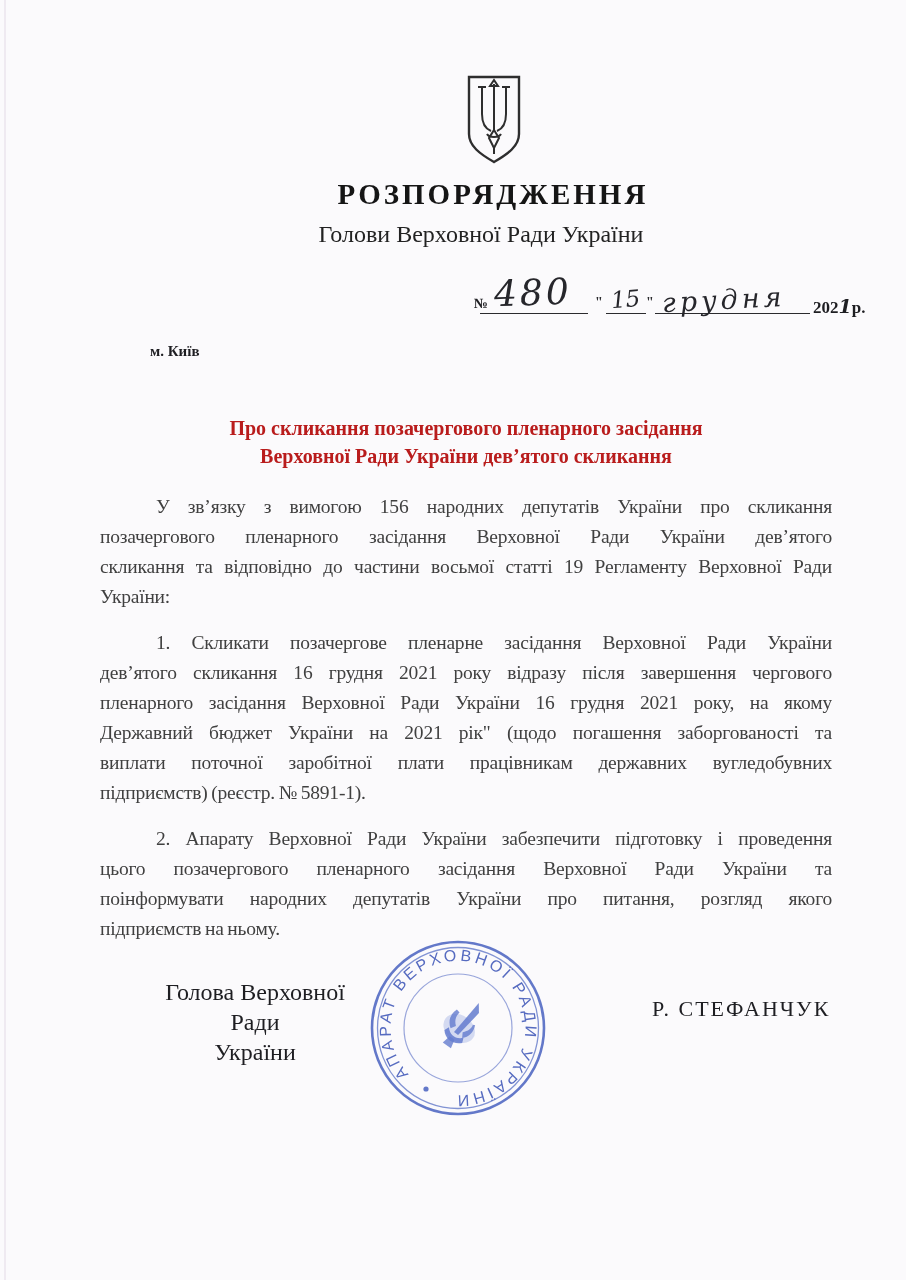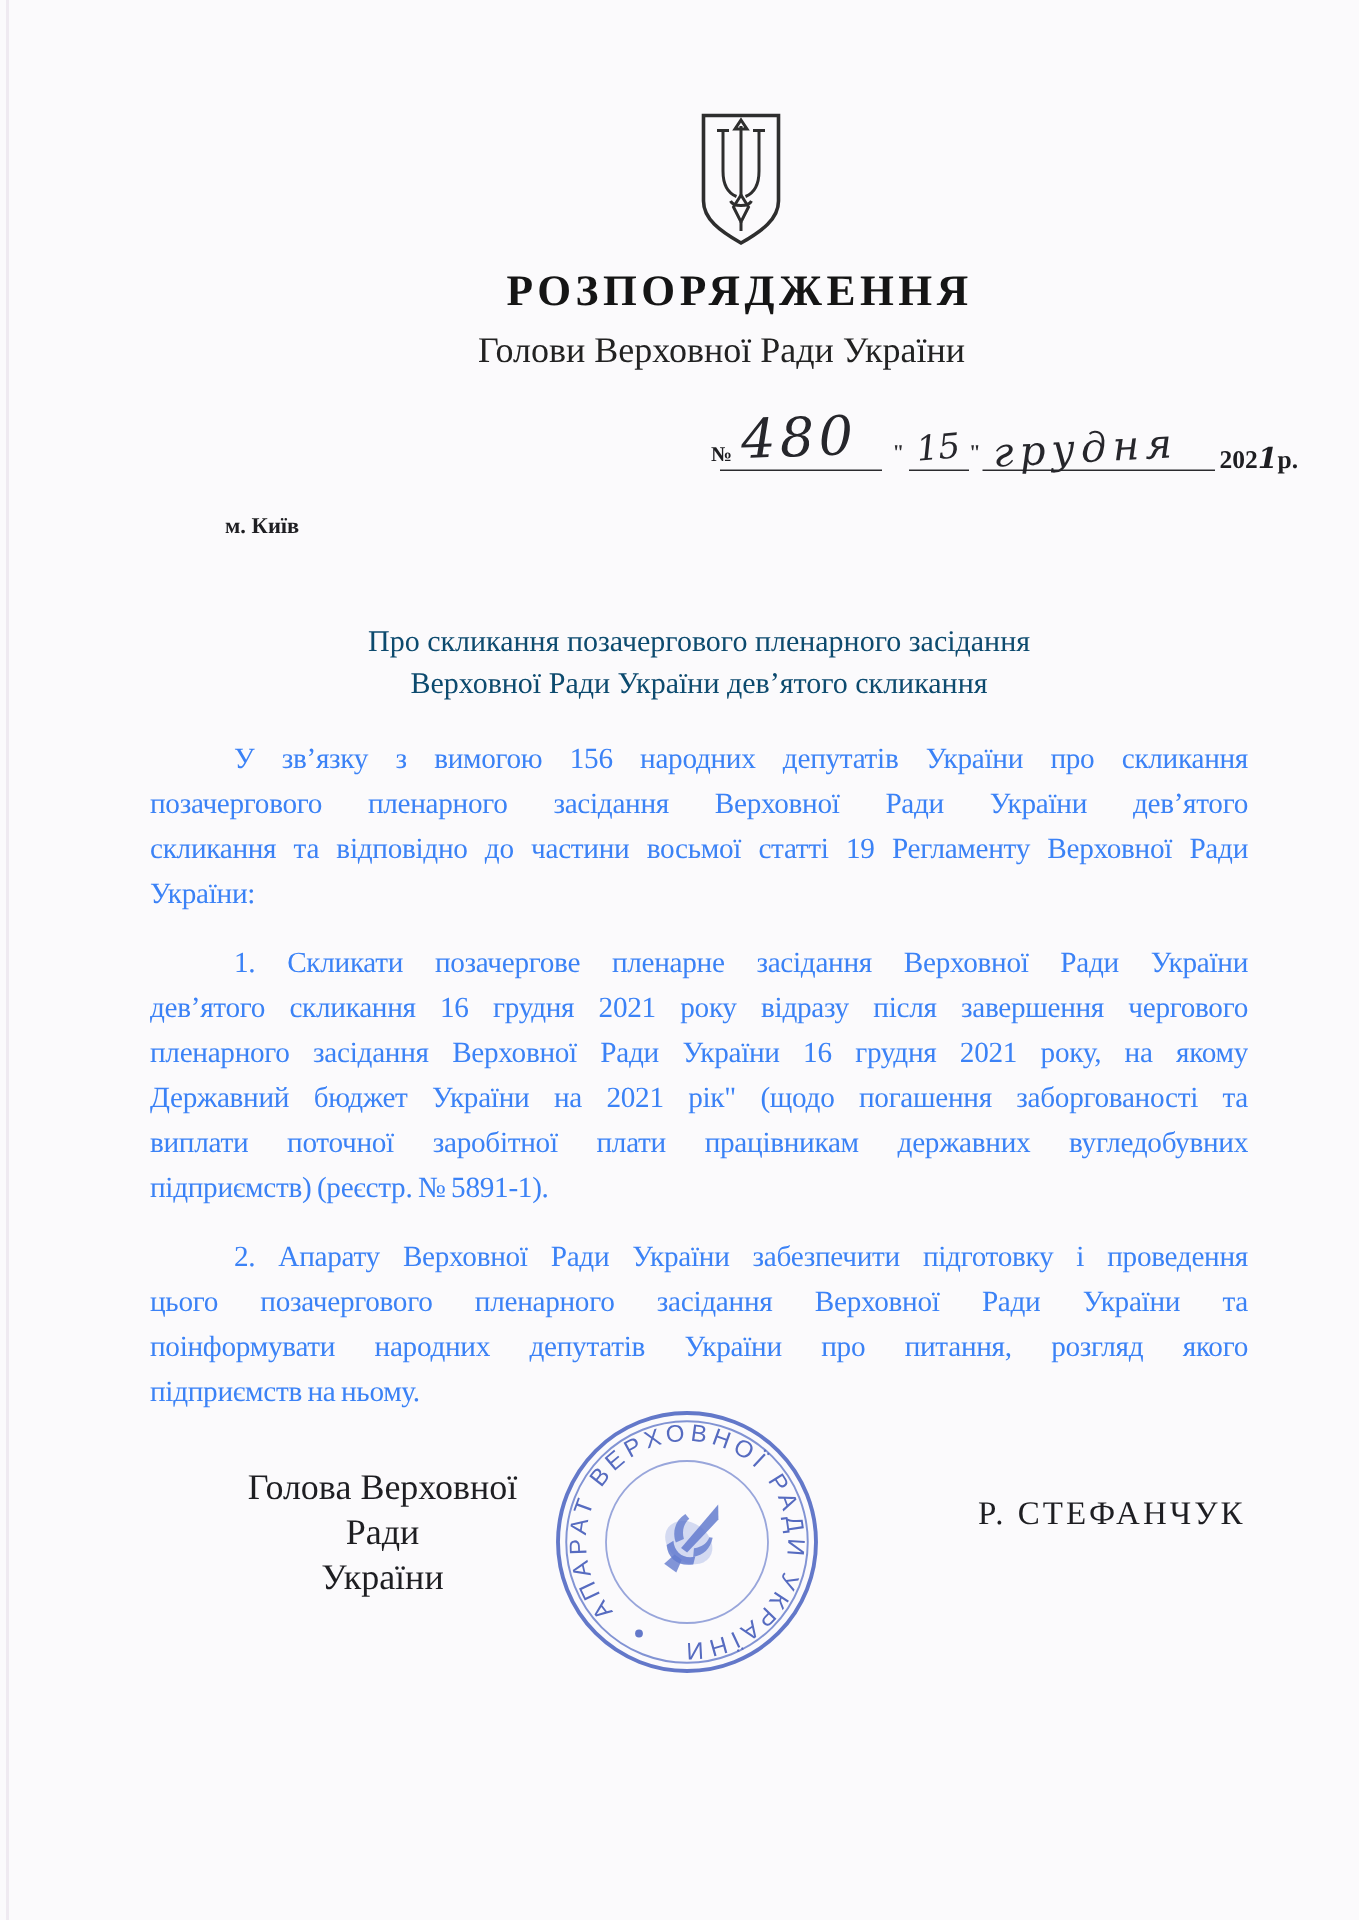--- a/index.html
+++ b/index.html
@@ -27,23 +27,23 @@
   .hand-number{left:494px;top:272px;font-size:36px;letter-spacing:3px;transform:rotate(-2deg);}
   .quote{font-size:14px;font-weight:bold;color:#2b2b2e;}
   .q1{left:595px;top:295px;}
   .q2{left:646px;top:295px;}
   .hand-day{left:611px;top:286px;font-size:23px;transform:rotate(-5deg);}
   .hand-month{left:662px;top:284px;font-size:27px;letter-spacing:4px;transform:rotate(-3deg);}
   .year{left:813px;top:295px;font-size:17px;font-weight:bold;white-space:nowrap;}
   .year .hand-digit{font-family:"DejaVu Serif",serif;font-style:italic;font-size:19px;font-weight:bold;}
 
   .subject{left:100px;top:414px;width:732px;text-align:center;
-    font-weight:normal;font-size:20px;line-height:28px;color:#0c4a6e;}
+    font-weight:bold;font-size:20px;line-height:28px;color:#b91c1c;}
 
-  .bodytext{left:100px;top:492px;width:732px;font-size:19.5px;color:#3b82f6;
+  .bodytext{left:100px;top:492px;width:732px;font-size:19.5px;color:#404040;
     letter-spacing:-0.2px;word-spacing:-1px;}
   .para{margin:0 0 16px 0;}
   .line{height:30px;line-height:30px;text-align:justify;text-align-last:justify;
     overflow:hidden;white-space:nowrap;}
   .line.first{text-indent:56px;}
   .line.last{text-align-last:left;}
 
   .sig-position{left:138px;top:977px;width:234px;text-align:center;
     font-size:24px;line-height:30px;}
   .sig-name{left:652px;top:996px;width:220px;text-align:left;

